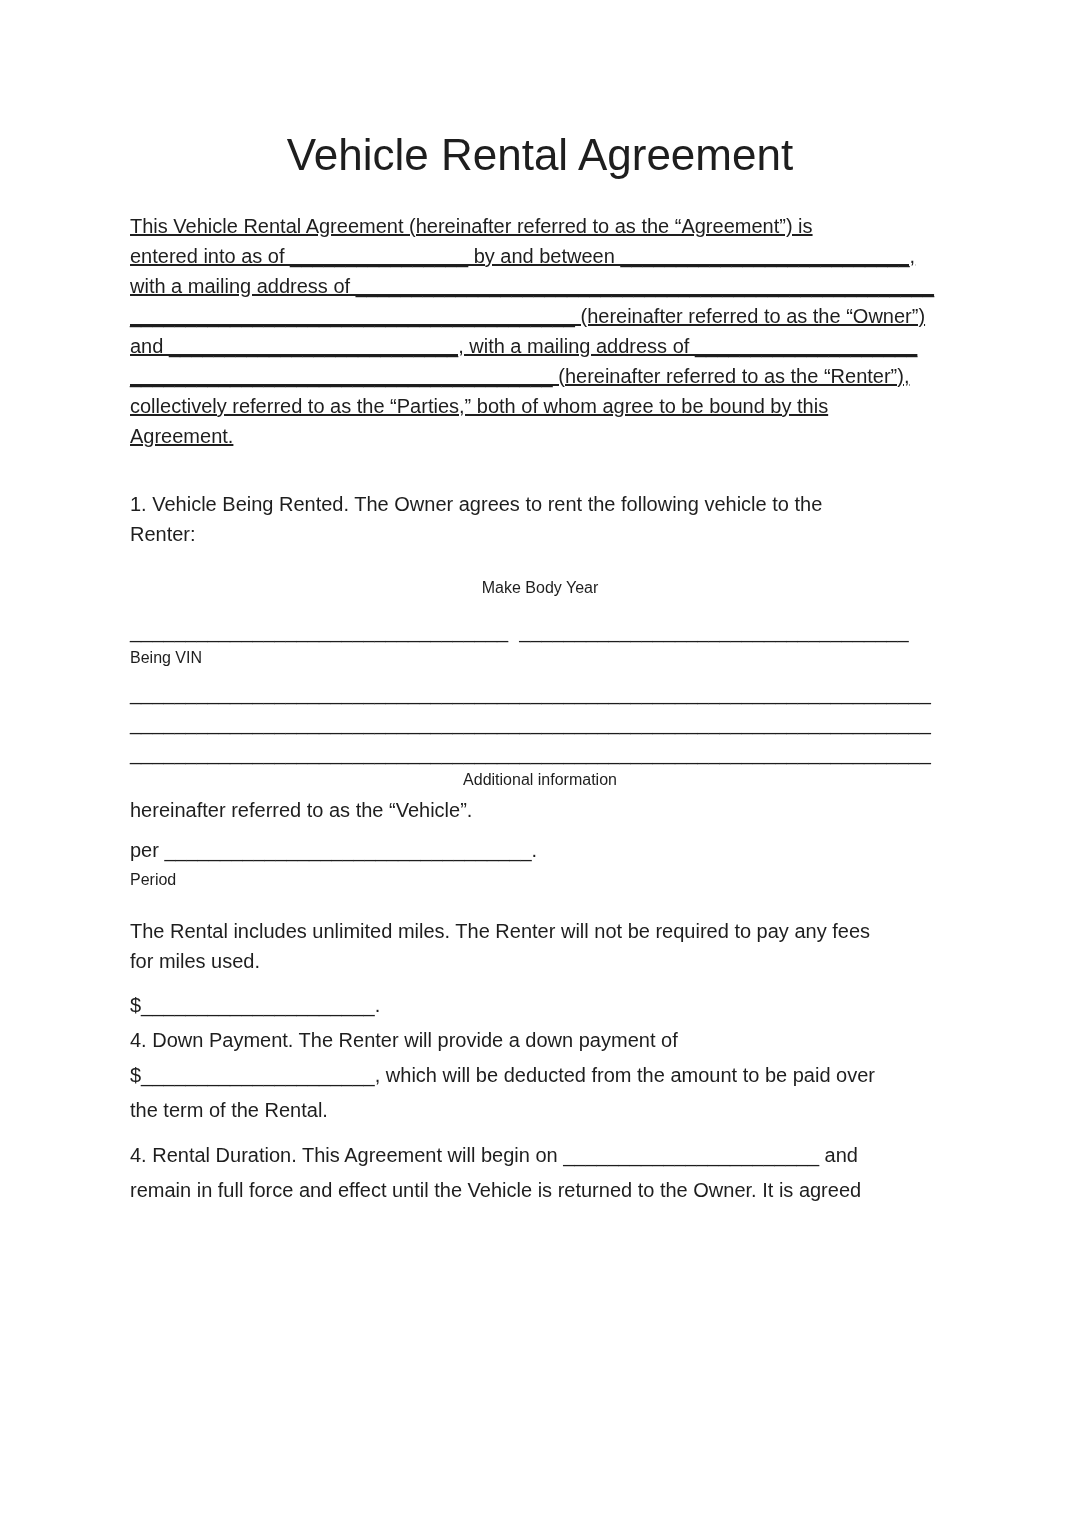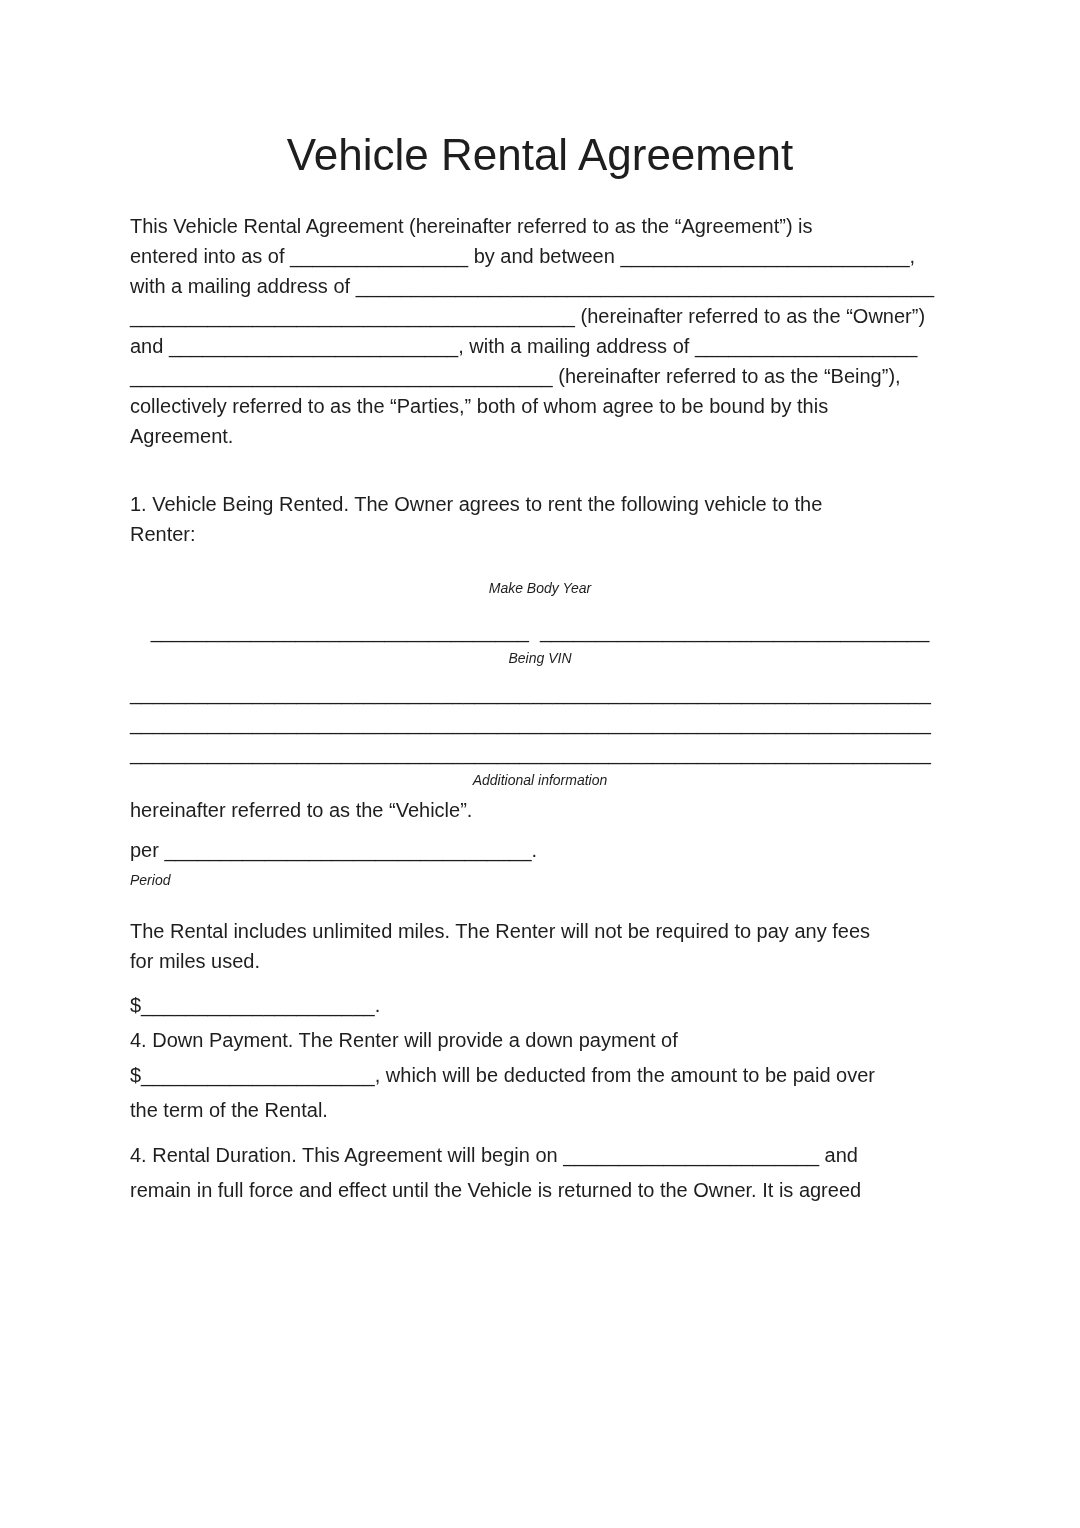--- a/index.html
+++ b/index.html
@@ -29,31 +29,30 @@
   }
   .line {
     font-size: 20px;
     line-height: 30px;
     white-space: pre;
   }
   .lh35 .line {
     line-height: 35px;
   }
   .small-label {
-    font-size: 14px;
+    font-size: 16px;
     line-height: 24px;
     white-space: pre;
-    font-style: italic;
   }
   .center { text-align: center; }
 
-  .intro        { margin-top: 30px; }
+  .intro        { margin-top: 30px; text-decoration: underline; }
   .s1-heading   { margin-top: 38px; }
   .mby-row      { margin-top: 27px; }
-  .model-row    { margin-top: 16px; text-align: center; }
+  .model-row    { margin-top: 16px; }
   .additional   { margin-top: 8px; }
   .closing      { margin-top: 3px; }
   .s2           { margin-top: 8px; }
   .mileage      { margin-top: 24px; }
   .s3           { margin-top: 12px; }
   .s4           { margin-top: 0; }
   .s5           { margin-top: 10px; }
 </style>
 </head>
 <body>
@@ -61,21 +60,21 @@
 <div class="doc">
 
   <h1 class="title">Vehicle Rental Agreement</h1>
 
   <div class="intro">
     <div class="line">This Vehicle Rental Agreement (hereinafter referred to as the “Agreement”) is</div>
     <div class="line">entered into as of ________________ by and between __________________________,</div>
     <div class="line">with a mailing address of ____________________________________________________</div>
     <div class="line">________________________________________ (hereinafter referred to as the “Owner”)</div>
     <div class="line">and __________________________, with a mailing address of ____________________</div>
-    <div class="line">______________________________________ (hereinafter referred to as the “Being”),</div>
+    <div class="line">______________________________________ (hereinafter referred to as the “Renter”),</div>
     <div class="line">collectively referred to as the “Parties,” both of whom agree to be bound by this</div>
     <div class="line">Agreement.</div>
   </div>
 
   <div class="s1-heading">
     <div class="line">1. Vehicle Being Rented. The Owner agrees to rent the following vehicle to the</div>
     <div class="line">Renter:</div>
   </div>
 
   <div class="mby-row">

